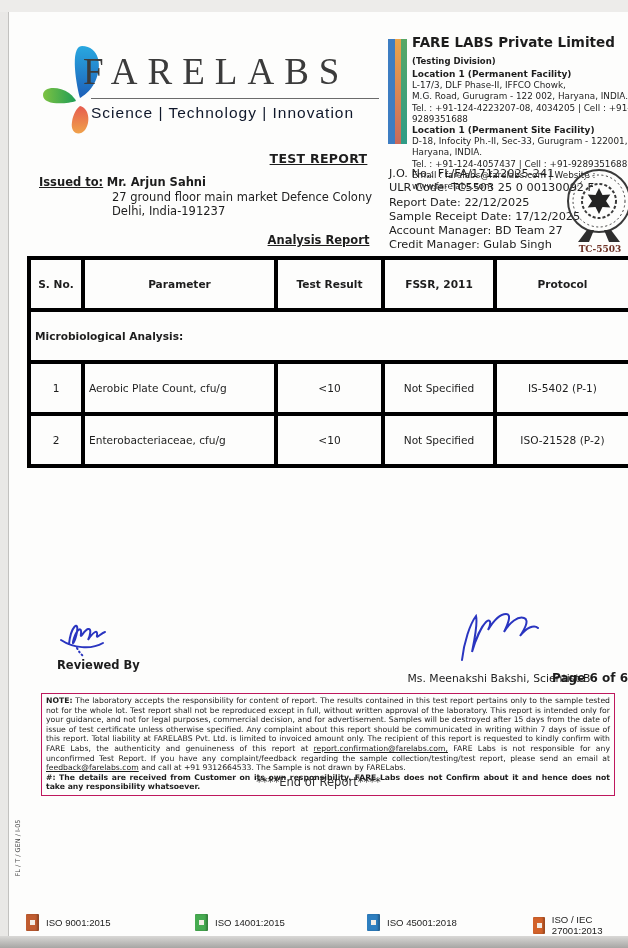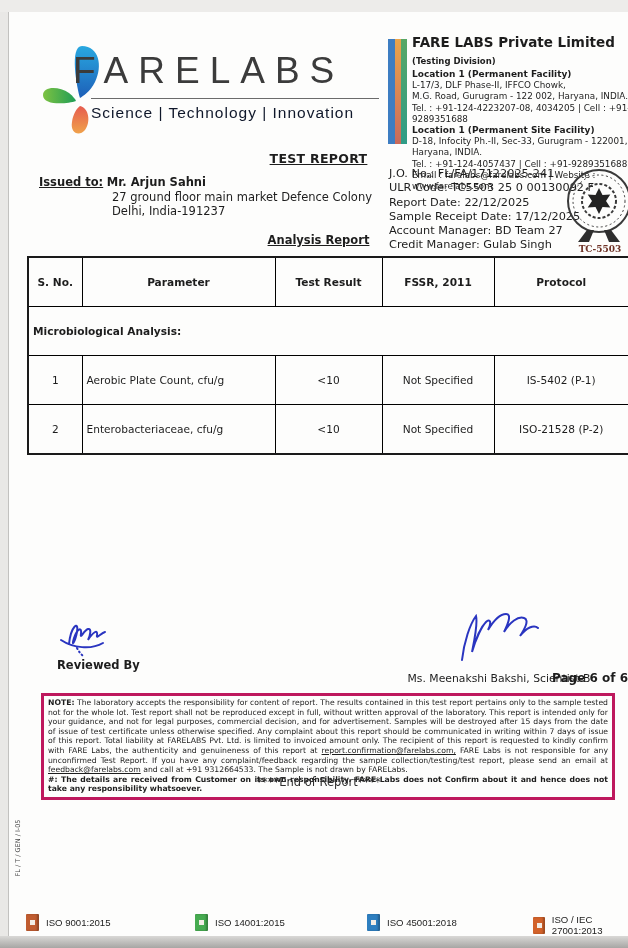--- a/index.html
+++ b/index.html
@@ -4,21 +4,21 @@
 <style>
   * { margin:0; padding:0; box-sizing:border-box; }
   html,body { background:#e9e8e6; }
   body { font-family:"DejaVu Sans", sans-serif; color:#1d1d1d; }
   #stage { position:relative; width:628px; height:948px; background:#e9e8e6; overflow:hidden; }
   #page { position:absolute; left:8px; top:12px; right:0; bottom:12px; background:#fdfdfc; border-left:1px solid #c2c1bf; }
 
   
   .logo-block { position:absolute; left:16px; top:24px; width:355px; height:100px; }
   .pinwheel { position:absolute; left:4px; top:2px; width:100px; height:100px; }
-  .wordmark { position:absolute; left:48px; top:14px; font-size:37px; letter-spacing:10px; color:#3b3b3b; font-weight:500; font-family:Liberation Sans, sans-serif; }
+  .wordmark { position:absolute; left:58px; top:14px; font-size:37px; letter-spacing:10px; color:#3b3b3b; font-weight:500; font-family:Liberation Serif, serif; }
   .wordrule { position:absolute; left:66px; top:62px; width:288px; height:1px; background:#6b6b6b; }
   .tagline { position:absolute; left:66px; top:68px; font-size:15.5px; color:#0f172a; letter-spacing:1px; font-family:"Liberation Sans", sans-serif; }
 
   .stripes { position:absolute; left:379px; top:27px; width:19px; height:105px; display:flex; }
   .stripes .s1 { width:7px; background:#3d7dc2; }
   .stripes .s2 { width:6px; background:linear-gradient(#eaa44b, #c96a5c); }
   .stripes .s3 { width:6px; background:linear-gradient(#57a766, #2f9c87); }
 
   .company { position:absolute; left:403px; top:23px; width:222px; line-height:11.2px; }
   .company .name { font-size:13.5px; font-weight:bold; line-height:15px; }
@@ -32,38 +32,38 @@
   .issued .lbl { font-weight:bold; text-decoration:underline; }
   .issued .nm { font-weight:bold; }
   .issued .addr { margin-left:73px; }
   .jobinfo { position:absolute; left:380px; top:155px; font-size:11.3px; line-height:14.3px; }
   .seal { position:absolute; left:556px; top:152px; width:70px; height:90px; }
   .seal svg { width:70px; height:90px; }
   .analysis-title { position:absolute; left:0; top:221px; width:100%; text-align:center; font-size:11.5px; font-weight:bold; text-decoration:underline; }
 
   
   table.results { position:absolute; left:18px; top:244px; border-collapse:collapse; table-layout:fixed; width:601px; font-size:10.6px; }
-  table.results th, table.results td { border:1px solid #000000; padding:18px 4px; }
+  table.results th, table.results td { border:4px solid #000000; padding:18px 4px; }
   table.results { border:2px solid #1a1a1a; }
   table.results th { font-weight:bold; height:22px; }
   table.results td { height:16px; }
   .col-sno{width:54px;} .col-param{width:193px;} .col-result{width:107px;} .col-fssr{width:112px;} .col-proto{width:135px;}
   td.section { font-weight:bold; text-align:left; padding-left:6px; }
   td.c { text-align:center; } td.l { text-align:left; padding-left:12px; }
 
   
   .sig { position:absolute; }
   .sig svg path { fill:none; stroke:#2a35c0; stroke-width:2; stroke-linecap:round; }
   .reviewed { position:absolute; left:48px; top:646px; font-size:11.5px; font-weight:bold; }
   .pageinfo { position:absolute; left:0; top:659px; width:100%; text-align:right; font-size:12px;font-weight:bold; }
   .auth { position:absolute; left:400px; top:646px; width:180px; text-align:center; font-size:11.5px; font-weight:bold; }
   .authname { position:absolute; left:385px; top:660px; width:210px; text-align:center; font-size:10.8px; }
 
   
-  .notebox { position:absolute; left:32px; top:681px; width:574px; border:3px solid #be185d; padding:2px 4px 3px 4px; font-size:7.7px; line-height:9.6px; text-align:justify; }
+  .notebox { position:absolute; left:32px; top:681px; width:574px; border:1px solid #be185d; padding:2px 4px 3px 4px; font-size:7.7px; line-height:9.6px; text-align:justify; }
   .notebox .nb { font-weight:bold; }
   .notebox .lnk { text-decoration:underline; }
   .endreport { position:absolute; left:0; top:763px; width:100%; text-align:center; font-size:11.5px; color:#2e2e2e; }
 
   .sidecode { position:absolute; left:-26px; top:832px; font-size:6.5px; color:#474747; transform:rotate(-90deg); width:70px; text-align:center; }
 
   
   .footer { position:absolute; left:0; top:902px; width:628px; height:28px; }
   .badge { position:absolute; display:flex; align-items:center; }
   .badge .chip { width:13px; height:17px; border-radius:1px; position:relative; box-shadow:inset -2px 0 2px rgba(0,0,0,.25); }

